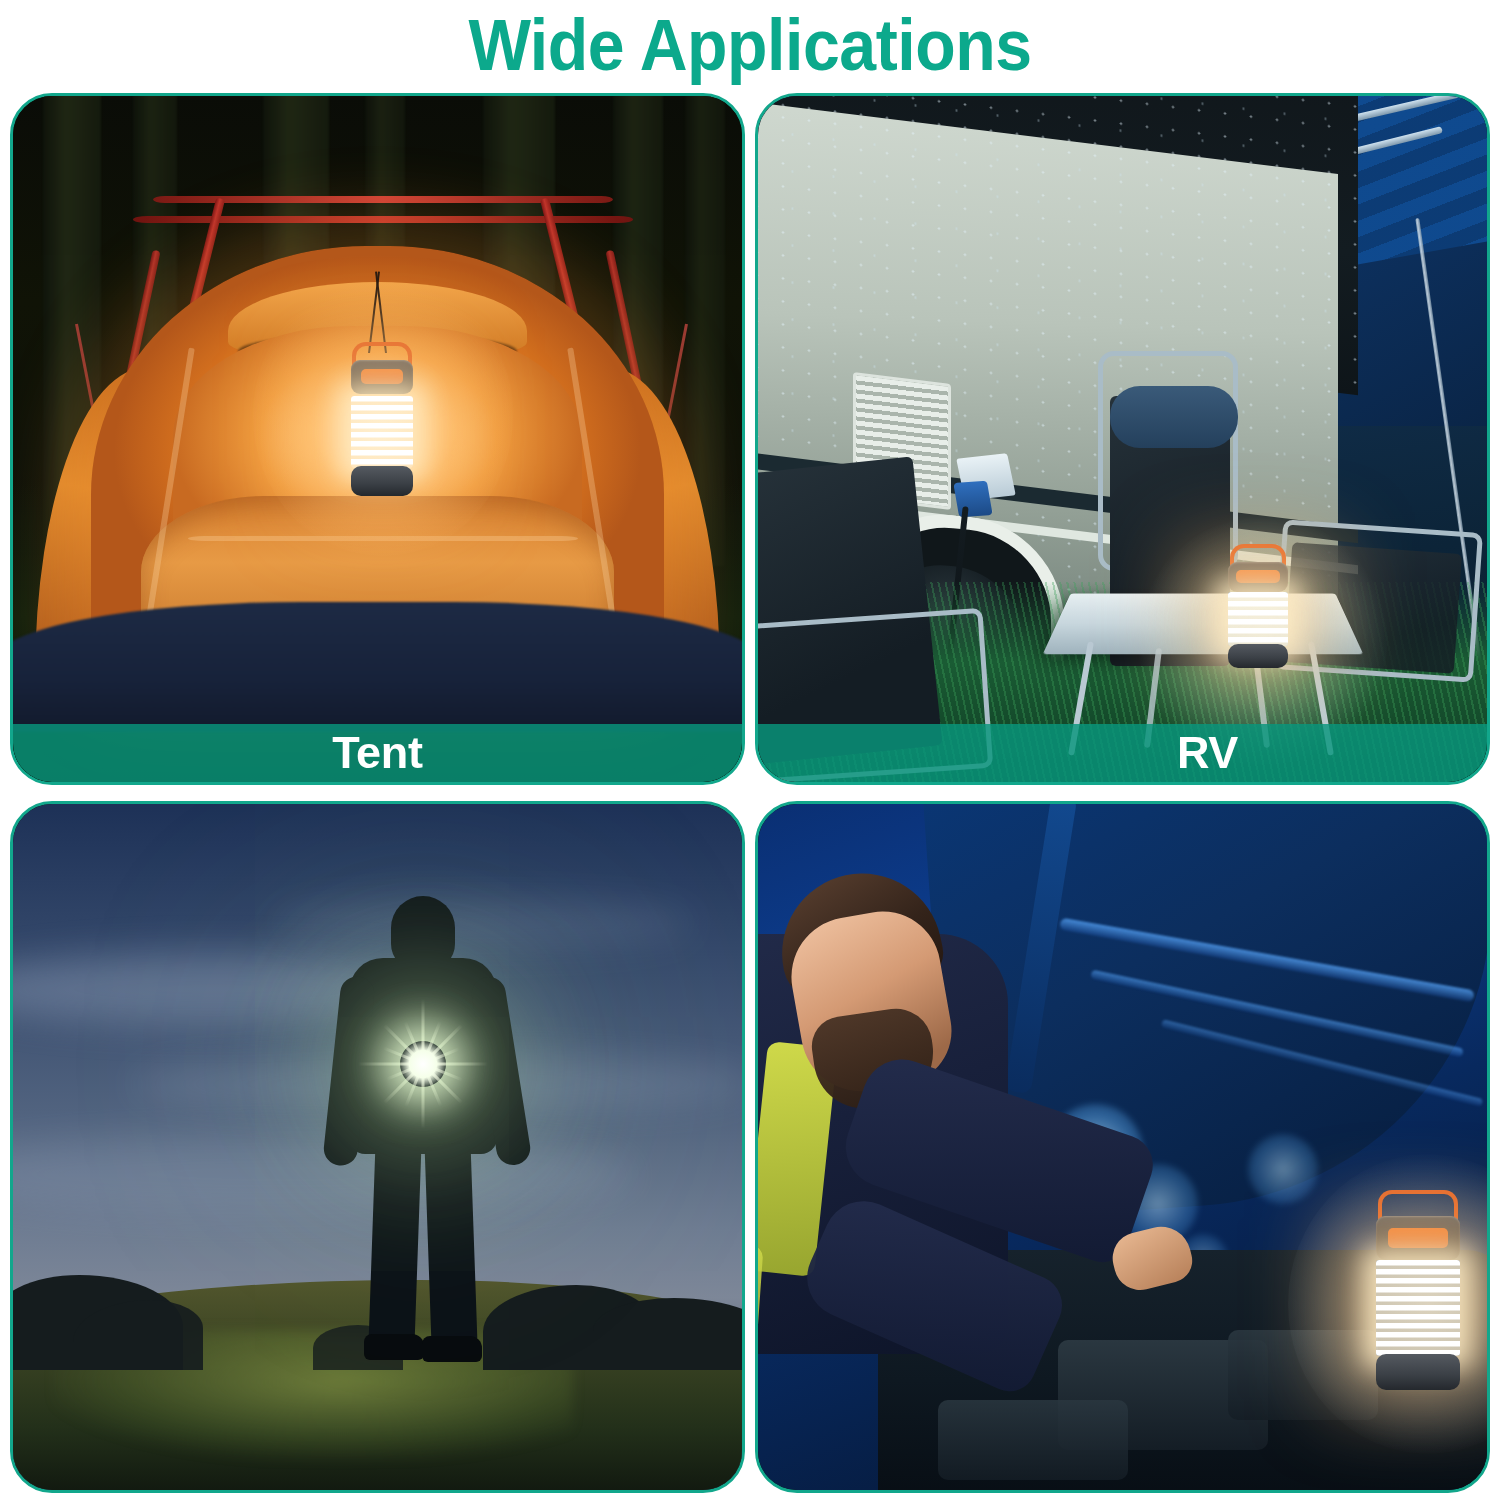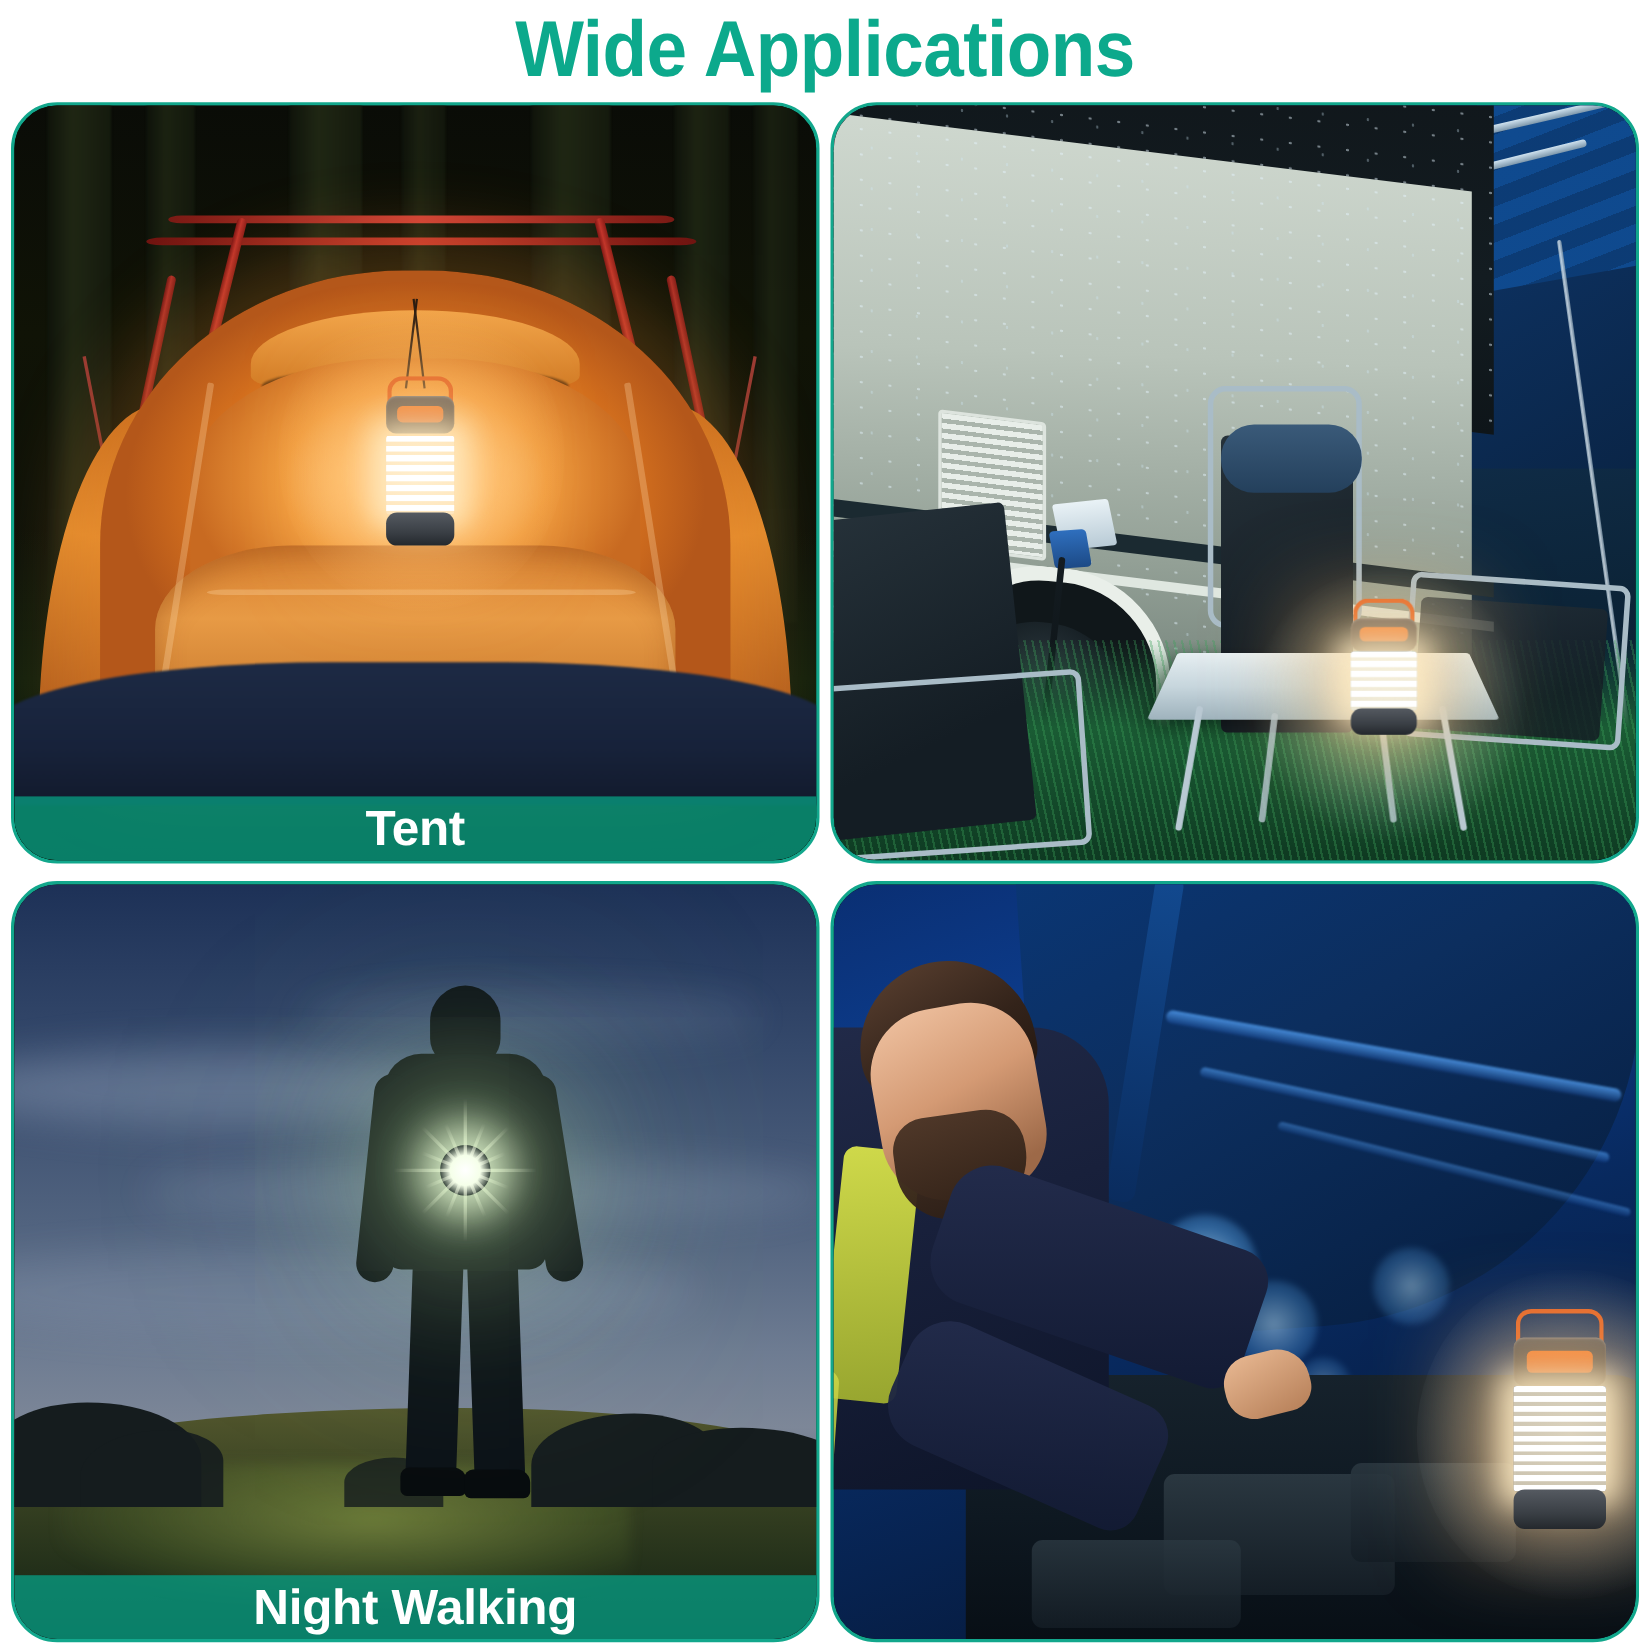--- a/index.html
+++ b/index.html
@@ -574,20 +574,23 @@
 
         <div class="lantern" style="left:470px; top:448px; width:60px; height:128px;">
           <div class="lant-bail" style="top:0; width:48px; height:22px;"></div>
           <div class="lant-cap" style="top:18px; height:30px;"></div>
           <div class="lant-stripe" style="left:8px; right:8px; top:26px; height:13px;"></div>
           <div class="lant-glow" style="top:48px; height:54px;"></div>
           <div class="lant-base" style="top:100px; height:24px;"></div>
         </div>
       </div>
 
+      <div class="caption rv">
+        <span class="caption-inner">RV</span>
+      </div>
     </div>
 
     <div class="panel">
       <div class="scene">
         <div class="nw-bg"></div>
 
         <div class="nw-cloud" style="left:-60px; top:150px; width:520px; height:70px;"></div>
         <div class="nw-cloud" style="left:120px; top:250px; width:620px; height:60px; opacity:.6;"></div>
         <div class="nw-cloud" style="left:-80px; top:330px; width:700px; height:80px; opacity:.5;"></div>
         <div class="nw-cloud" style="left:260px; top:95px;  width:420px; height:50px; opacity:.45;"></div>
@@ -618,23 +621,20 @@
           <div class="ray" style="transform: translate(-50%,-50%) rotate(45deg) scaleY(.85);"></div>
           <div class="ray" style="transform: translate(-50%,-50%) rotate(67deg) scaleY(.6);"></div>
           <div class="ray" style="transform: translate(-50%,-50%) rotate(90deg);"></div>
           <div class="ray" style="transform: translate(-50%,-50%) rotate(112deg) scaleY(.65);"></div>
           <div class="ray" style="transform: translate(-50%,-50%) rotate(135deg) scaleY(.85);"></div>
           <div class="ray" style="transform: translate(-50%,-50%) rotate(157deg) scaleY(.7);"></div>
           <div class="sb-core"></div>
         </div>
       </div>
 
-      <div class="caption center">
-        <span class="caption-inner">Night Walking</span>
-      </div>
     </div>
 
     <div class="panel">
       <div class="scene">
         <div class="rp-bg"></div>
 
         <div class="hood"></div>
         <div class="hood-edge" style="right:10px; top:150px; width:420px; height:12px; transform: rotate(10deg);"></div>
         <div class="hood-edge" style="right:20px; top:205px; width:380px; height:9px; transform: rotate(12deg); opacity:.8;"></div>
         <div class="hood-edge" style="right:0px;  top:255px; width:330px; height:8px; transform: rotate(14deg); opacity:.6;"></div>

